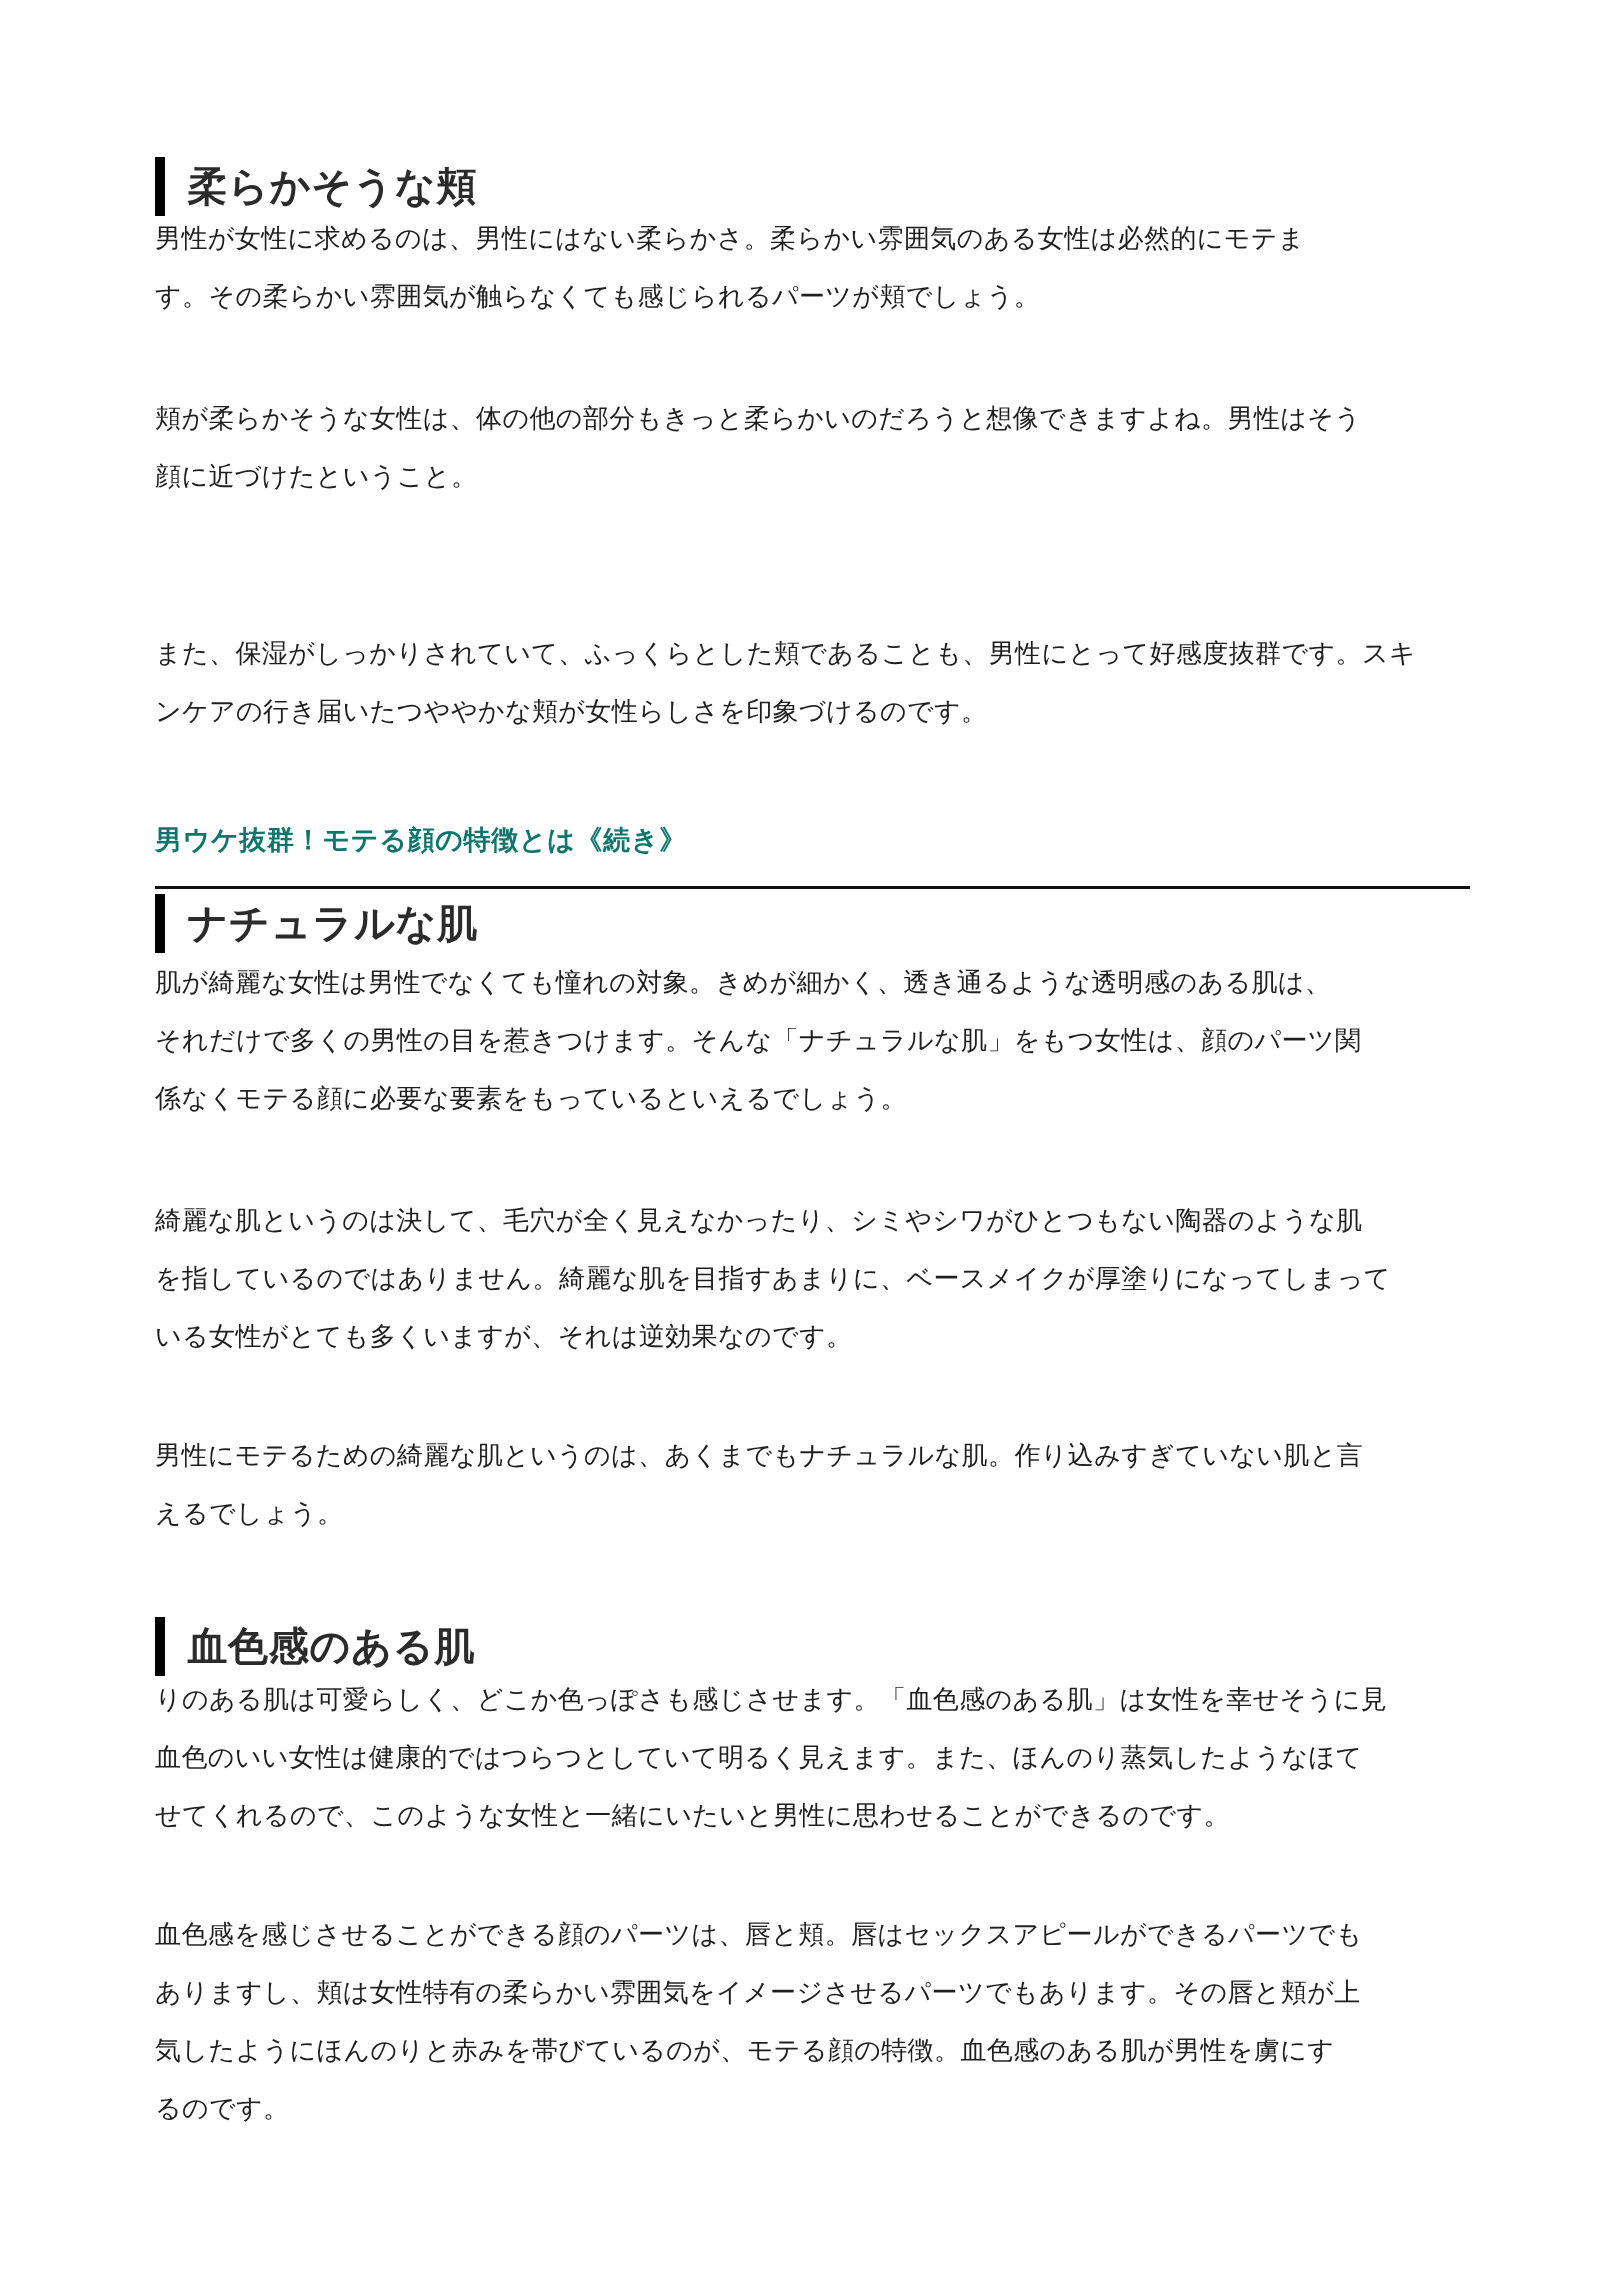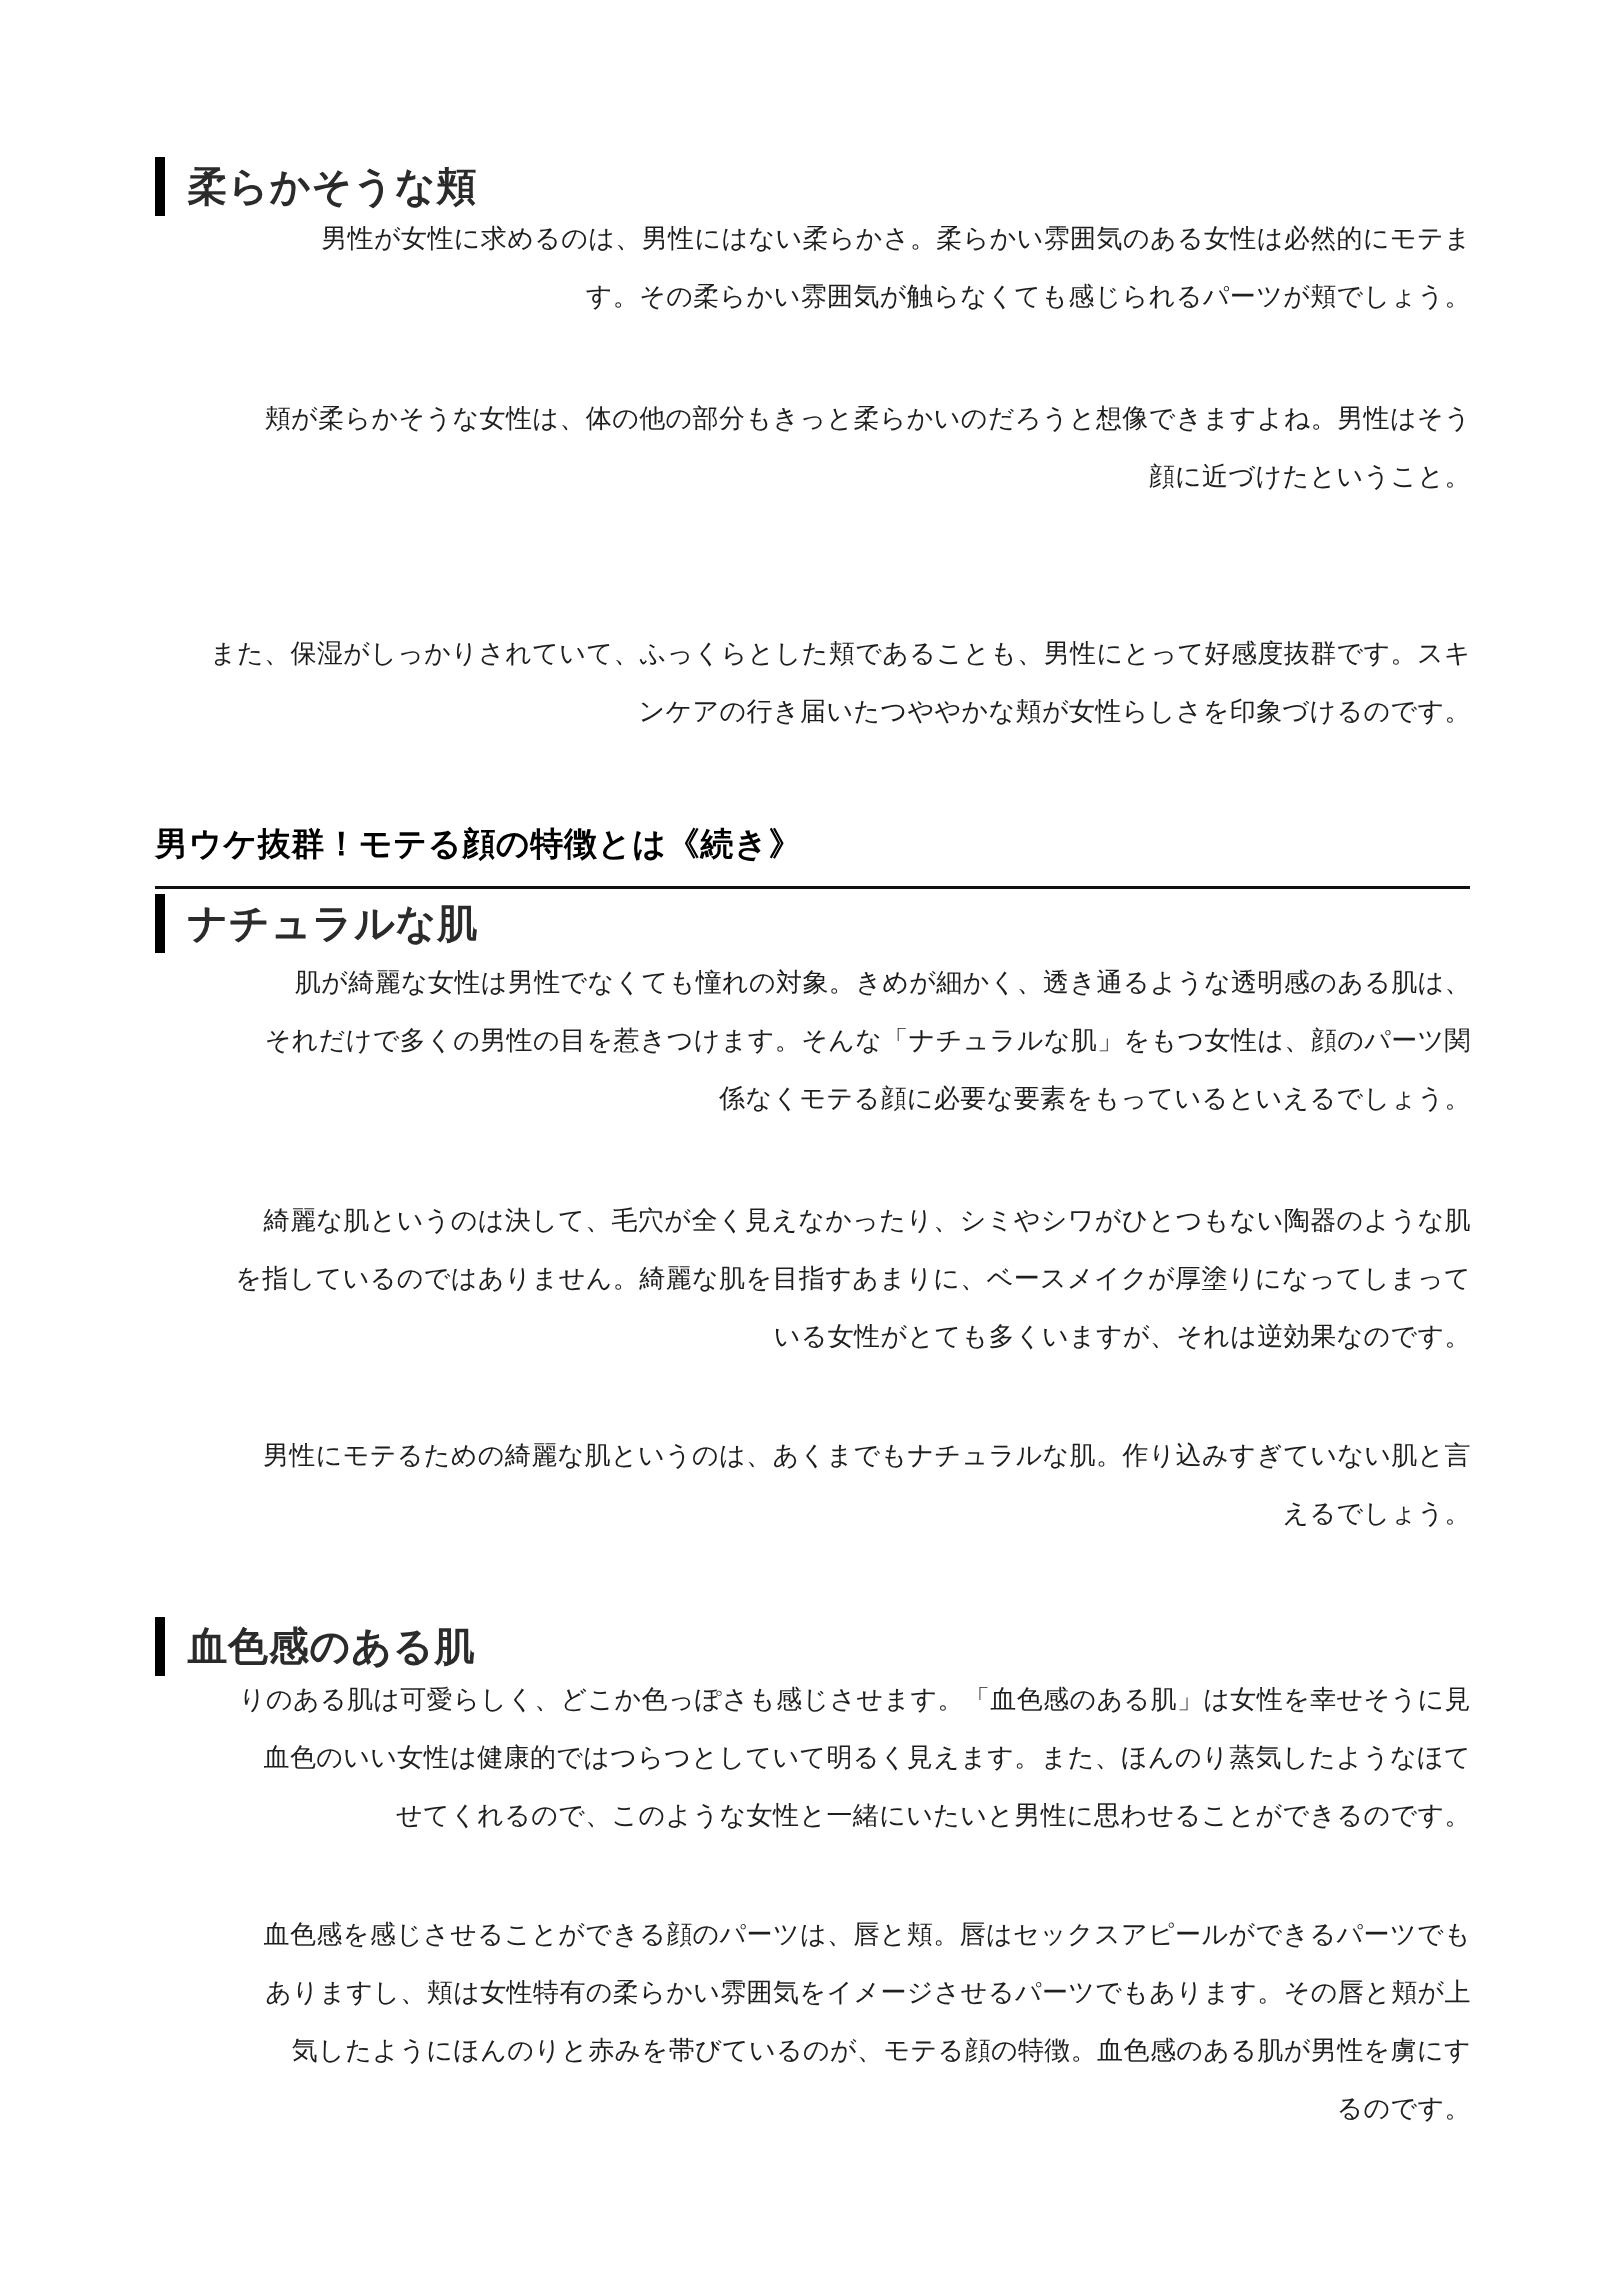--- a/index.html
+++ b/index.html
@@ -38,23 +38,23 @@
       font-size: 40px;
       font-weight: bold;
       color: #2b2b2b;
       letter-spacing: 0.7px;
       white-space: nowrap;
     }
     .h2 {
       position: absolute;
       left: 0;
       width: 1315px;
-      font-size: 33px;
+      font-size: 27px;
       font-weight: bold;
-      color: #000000;
+      color: #0f766e;
       letter-spacing: 0.7px;
       white-space: nowrap;
     }
     .divider {
       position: absolute;
       left: 0;
       width: 1315px;
       height: 3px;
       background: #111111;
     }
@@ -64,21 +64,20 @@
       width: 1316px;
     }
     .line {
       display: block;
       height: 58px;
       line-height: 58px;
       font-size: 26px;
       white-space: nowrap;
       letter-spacing: 0.4px;
       color: #1e1e1e;
-      text-align: right;
     }
   </style>
 </head>
 <body>
 
 <div class="page">
 
   <div class="h3" style="top:157px;">
     <span class="bar"></span>
     <span class="txt">柔らかそうな頬</span>

